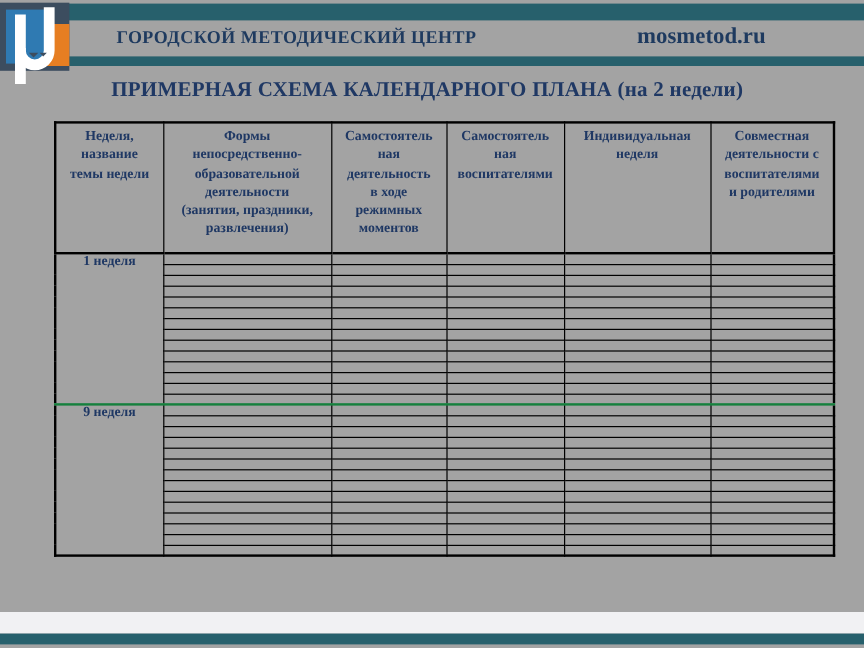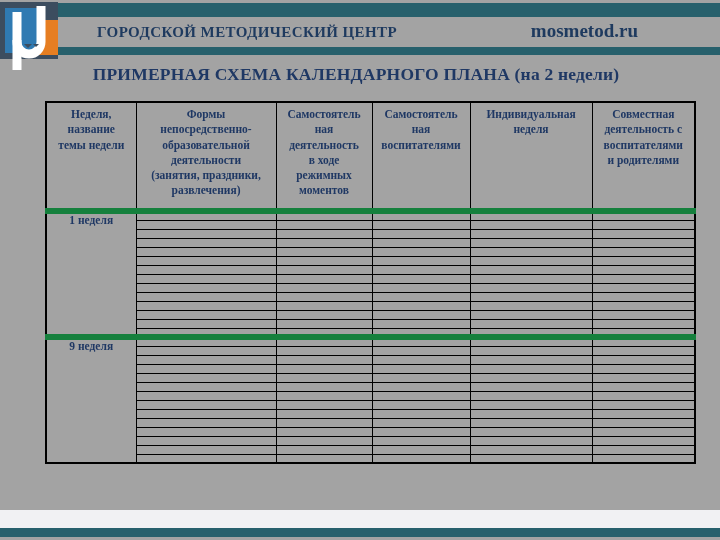--- a/index.html
+++ b/index.html
@@ -61,21 +61,21 @@
     color:#1f3864;
     white-space:pre-line;
     height:109px;
     padding-top:4px;
   }
   table.plan td {
     border:1px solid #000;
     height:9px;
     padding:0;
   }
-  table.plan tbody.section { border-top:6px solid #15803d;padding-left:47px; }
+  table.plan tbody.section { border-top:2px solid #15803d;padding-left:47px; }
   td.week-label {
     vertical-align:top;
     text-align:center;
     font-weight:bold;
     font-size:11.5px;
     color:#1f3864;
     padding-top:2px;
   }
 </style>
 </head>
@@ -129,21 +129,21 @@
 деятельность
 в ходе
 режимных
 моментов</th>
             <th>Самостоятель
 ная
 воспитателями</th>
             <th>Индивидуальная
 неделя</th>
             <th>Совместная
-деятельность с
+деятельности с
 воспитателями
 и родителями</th>
           </tr>
         </thead>
         <tbody class="section">
           <tr>
             <td rowspan="14" class="week-label">1 неделя</td>
             <td class="line-cell"></td>
             <td class="line-cell"></td>
             <td class="line-cell"></td>

